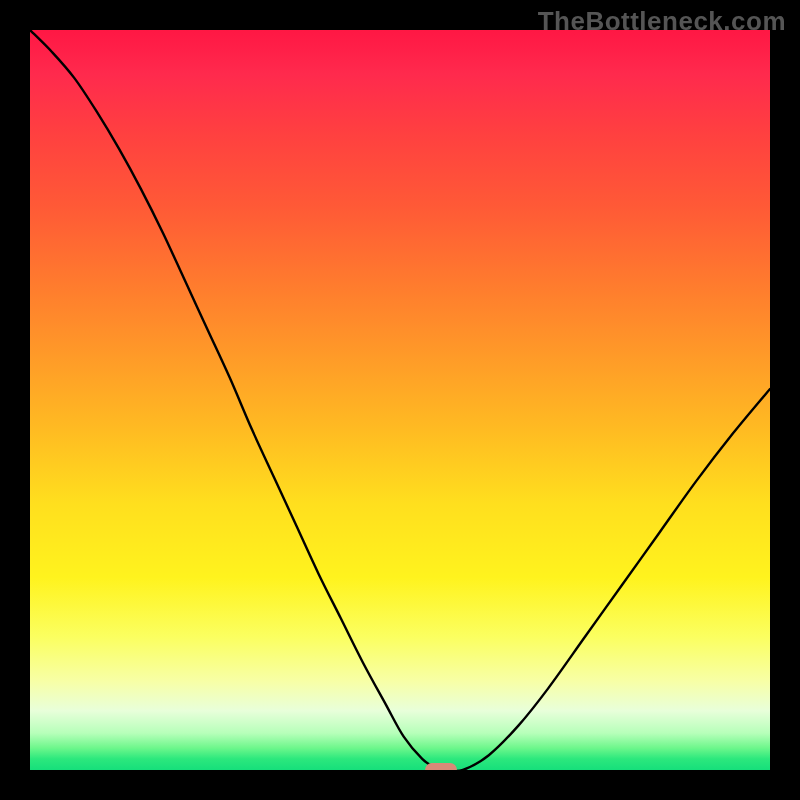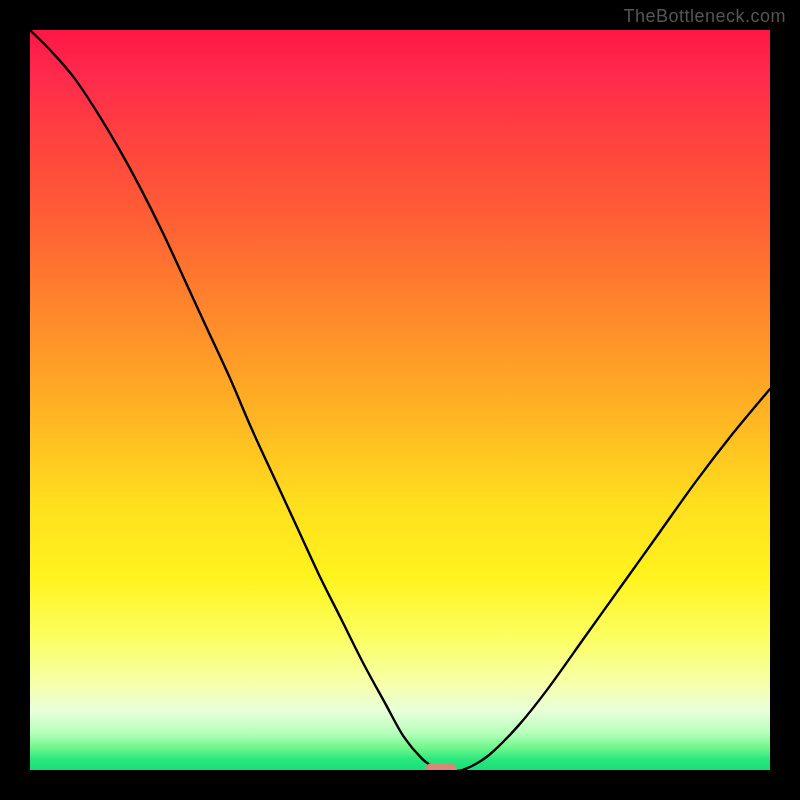--- a/index.html
+++ b/index.html
@@ -15,22 +15,22 @@
     position: relative;
     width: 800px;
     height: 800px;
     background: #000;
   }
   .watermark {
     position: absolute;
     top: 6px;
     right: 14px;
     color: #555;
-    font-size: 18px;
-    font-weight: 400;
+    font-size: 26px;
+    font-weight: 700;
     letter-spacing: 0.5px;
     user-select: none;
   }
   .plot-area {
     position: absolute;
     left: 30px;
     top: 30px;
     width: 740px;
     height: 740px;
     overflow: hidden;

